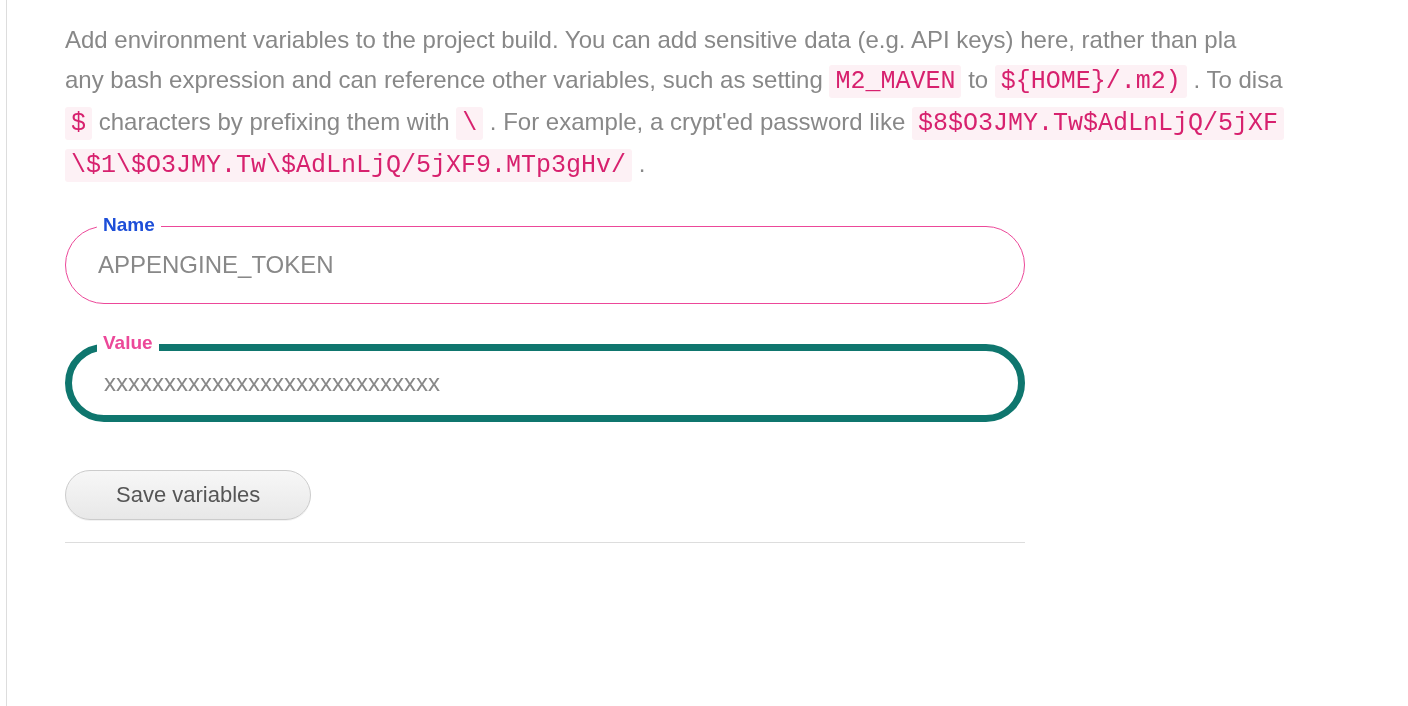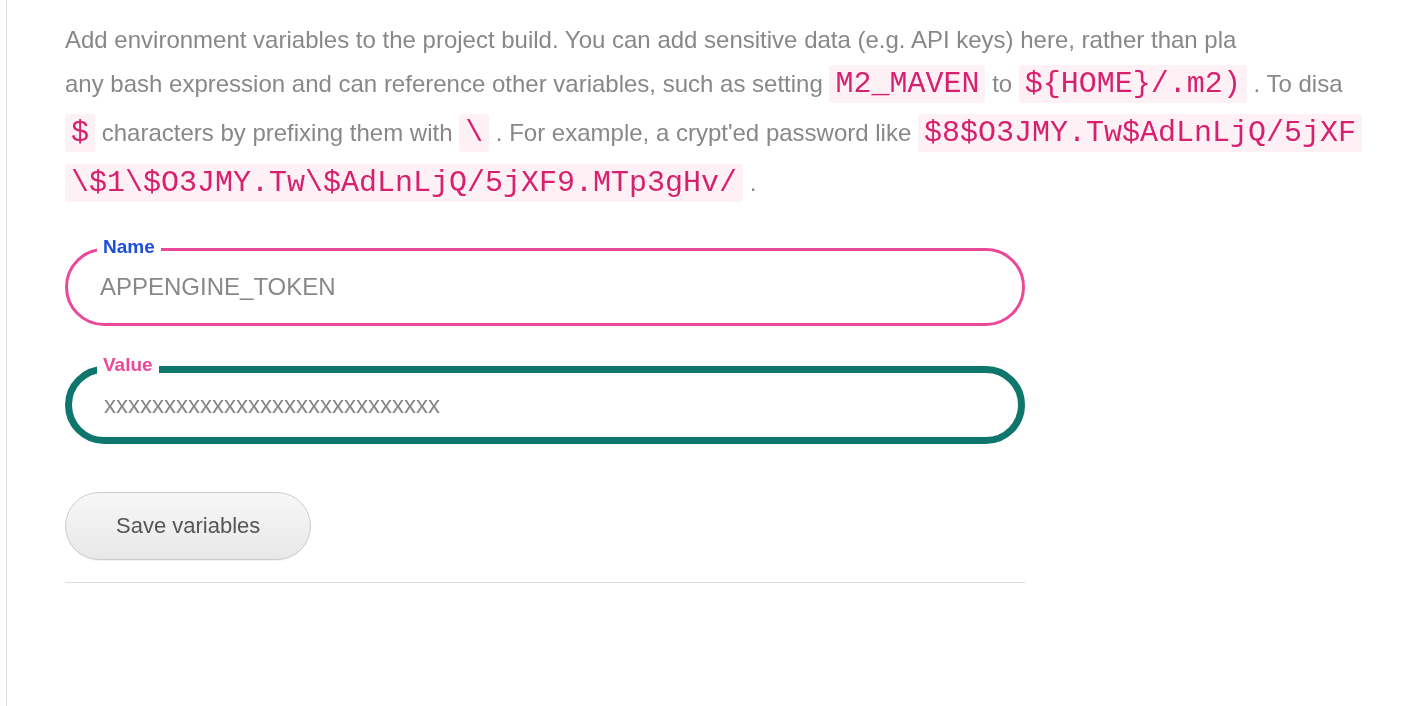--- a/index.html
+++ b/index.html
@@ -36,21 +36,21 @@
       font-weight: 400;
       max-width: 1500px;
       white-space: normal;
     }
     .desc code {
       font-family: "SFMono-Regular", Menlo, Consolas, "Liberation Mono", monospace;
       color: #d7216e;
       background: #fdf1f5;
       padding: 2px 6px;
       border-radius: 3px;
-      font-size: 30px;
+      font-size: 25px;
     }
     .form-block {
       margin-top: 40px;
     }
     .field-wrap {
       position: relative;
       margin-bottom: 40px;
     }
     .field-label {
       position: absolute;
@@ -61,35 +61,35 @@
       font-size: 19px;
       font-weight: 700;
       color: #1d4ed8;
     }
     .field-label.active {
       color: #ec4899;
     }
     .text-input {
       width: 960px;
       height: 78px;
-      border: 3px solid #ec4899;
+      border: 1px solid #ec4899;
       border-radius: 40px;
       padding: 0 32px;
       font-size: 24px;
       color: #888;
       outline: none;
       background: #fff;
     }
     .text-input.active {
       border: 7px solid #0f766e;
     }
     .save-btn {
       display: inline-block;
       margin-top: 8px;
-      padding: 20px 50px;
+      padding: 11px 50px;
       border-radius: 36px;
       border: 1px solid #ccc;
       background: linear-gradient(to bottom, #f7f7f7, #e8e8e8);
       color: #555;
       font-size: 22px;
       cursor: pointer;
       box-shadow: 0 1px 0 rgba(0,0,0,0.05);
     }
     .table-hint {
       margin-top: 22px;

